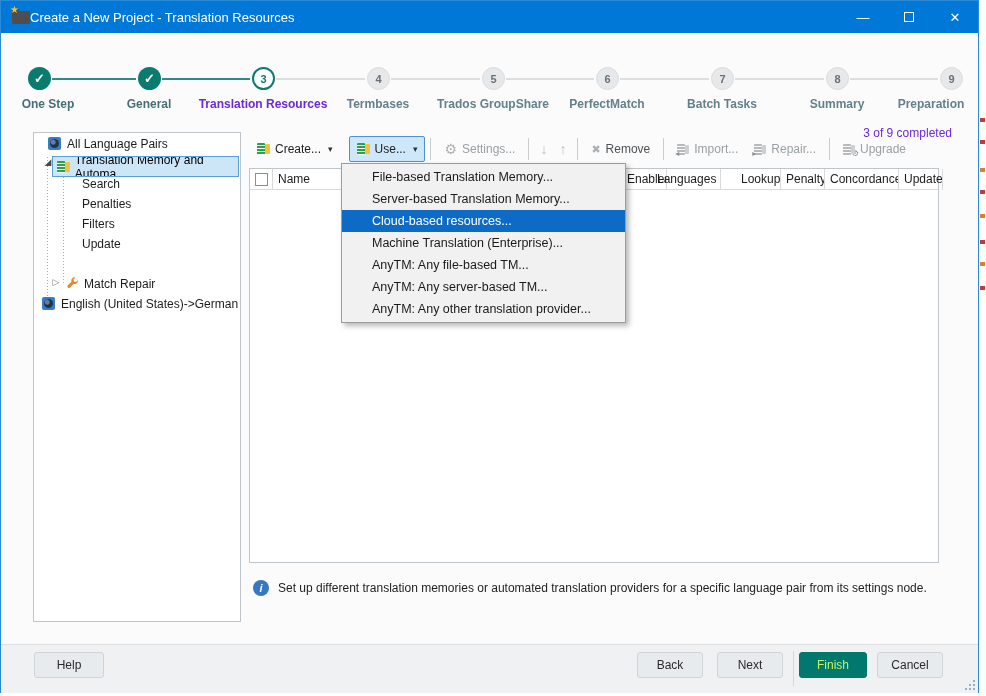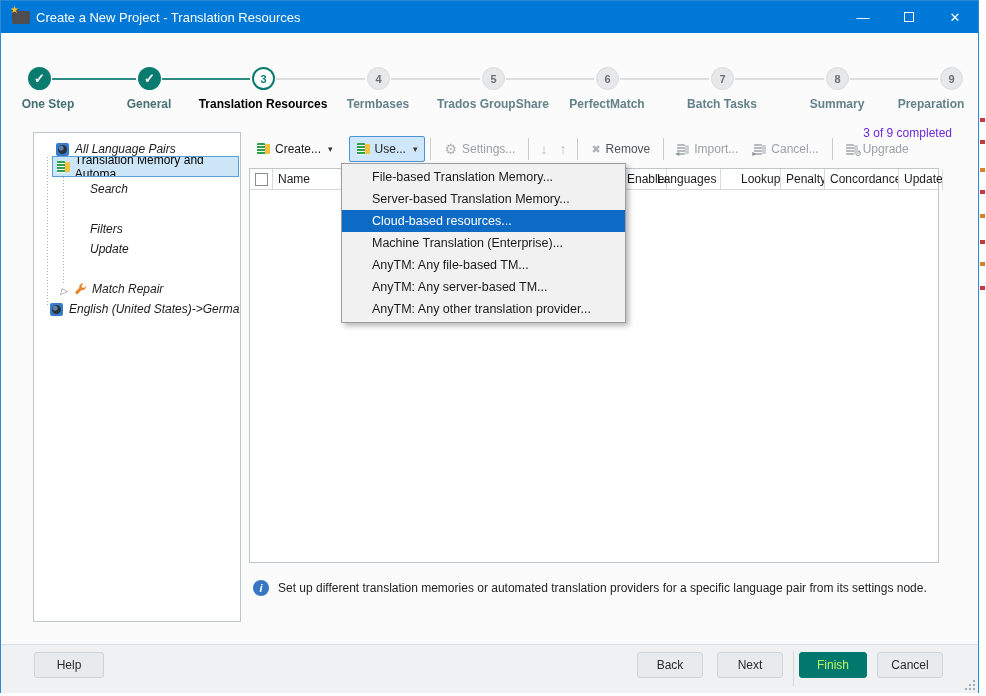--- a/index.html
+++ b/index.html
@@ -13,43 +13,43 @@
   .bg-mark { position:absolute; left:1px; width:5px; height:4px; }
 
   
   .dialog { position:absolute; left:0; top:0; width:979px; height:693px; background:#fbfbfb; border:1px solid #2b8ad6; }
 
   
   .titlebar { position:absolute; left:0; top:0; width:100%; height:32px; background:#0078d7; display:flex; align-items:center; }
   .title-icon { position:relative; width:18px; height:13px; margin-left:11px; background:#4d4d52; border-radius:2px; }
   .title-icon::before { content:""; position:absolute; left:0; top:-2px; width:7px; height:3px; background:#4d4d52; border-radius:1px; }
   .title-icon .star { position:absolute; left:-2px; top:-6px; color:#f7c22d; font-size:10px; line-height:10px; }
-  .title-text { color:#ffffff; font-size:13px; margin-left:6px; }
+  .title-text { color:#ffffff; font-size:13px; margin-left:0; }
   .win-controls { margin-left:auto; display:flex; height:32px; }
   .win-btn { width:46px; height:32px; display:flex; align-items:center; justify-content:center; color:#fff; font-size:13px; cursor:default; }
   .max-glyph { width:10px; height:10px; border:1px solid #fff; }
 
   
   .steps { position:absolute; left:0; top:32px; width:100%; height:80px; }
   .connector { position:absolute; top:45px; height:2px; }
   .connector.done { background:#2e8c82; }
   .connector.todo { background:#dcdedf; }
   .step-circle { position:absolute; top:34px; width:23px; height:23px; border-radius:50%; display:flex; align-items:center; justify-content:center; font-size:11px; font-weight:bold; }
   .step-circle.completed { background:#0a7b6f; color:#fff; font-size:13px; }
   .step-circle.current { background:#fff; border:2px solid #0a7b6f; color:#0a7b6f; }
   .step-circle.upcoming { background:#e6e8ea; color:#6a7176; border:1px solid #dadcde; }
   .step-label { position:absolute; top:64px; width:130px; text-align:center; font-size:12px; font-weight:bold; }
   .step-label.completed { color:#477076; }
-  .step-label.current { color:#000000; }
+  .step-label.current { color:#6d28d9; }
   .step-label.upcoming { color:#64808a; }
   .progress-text { position:absolute; right:26px; top:93px; font-size:12px; color:#6d28d9; }
 
   
   .tree-panel { position:absolute; left:32px; top:131px; width:208px; height:490px; background:#fff; border:1px solid #bfc5c9; overflow:hidden; }
-  .tree-row { position:absolute; left:16px; width:100%; height:19px; display:flex; align-items:flex-end; font-size:12px; color:#1c1c1c; white-space:nowrap;font-style:italic; }
+  .tree-row { position:absolute; left:8px; width:100%; height:19px; display:flex; align-items:flex-start; font-size:12px; color:#1c1c1c; white-space:nowrap; }
   .tw { display:inline-block; }
   .tree-guide { position:absolute; width:1px; background-image:repeating-linear-gradient(to bottom,#a9b0b5 0 1px,transparent 1px 3px); }
   .expander { font-size:9px; color:#4a4a4a; width:12px; flex:0 0 12px; text-align:center; }
   .expander.collapsed { color:#7a7a7a; }
   .tree-sel { position:absolute; left:18px; top:23px; right:1px; height:21px; background:#cde6f7; border:1px solid #5a9fd8; display:flex; align-items:center; overflow:hidden; }
 
   
   .ic-tm { position:relative; width:13px; height:12px; flex:0 0 13px; margin-right:5px; }
   .ic-tm::before { content:""; position:absolute; left:0; top:0; width:8px; height:12px; border-radius:1px;
      background:#2f9e50; background-image:repeating-linear-gradient(to bottom, transparent 0 2px, rgba(255,255,255,.95) 2px 3px); }
@@ -201,20 +201,24 @@
       <div class="tree-sel">
         <span class="tw" style="width:4px"></span>
         <span class="ic-tm"></span>
         <span style="font-size:12px">Translation Memory and Automa</span>
       </div>
 
       <div class="tree-row" style="top:44px">
         <span class="tw" style="width:40px"></span>
         <span>Search</span>
       </div>
+      <div class="tree-row" style="top:64px">
+        <span class="tw" style="width:40px"></span>
+        <span>Penalties</span>
+      </div>
       <div class="tree-row" style="top:84px">
         <span class="tw" style="width:40px"></span>
         <span>Filters</span>
       </div>
       <div class="tree-row" style="top:104px">
         <span class="tw" style="width:40px"></span>
         <span>Update</span>
       </div>
 
       <div class="tree-row" style="top:144px">
@@ -262,21 +266,21 @@
       <div class="tbtn disabled">
         <span class="ic-db">
             <span class="ovr">◂</span>
           </span>
         <span>Import...</span>
       </div>
       <div class="tbtn disabled">
         <span class="ic-db">
             <span class="ovr">▸</span>
           </span>
-        <span>Cancel...</span>
+        <span>Repair...</span>
       </div>
       <div class="tsep"></div>
       <div class="tbtn disabled">
         <span class="ic-db">
             <span class="ovr gear">⚙</span>
           </span>
         <span>Upgrade</span>
       </div>
     </div>
 

